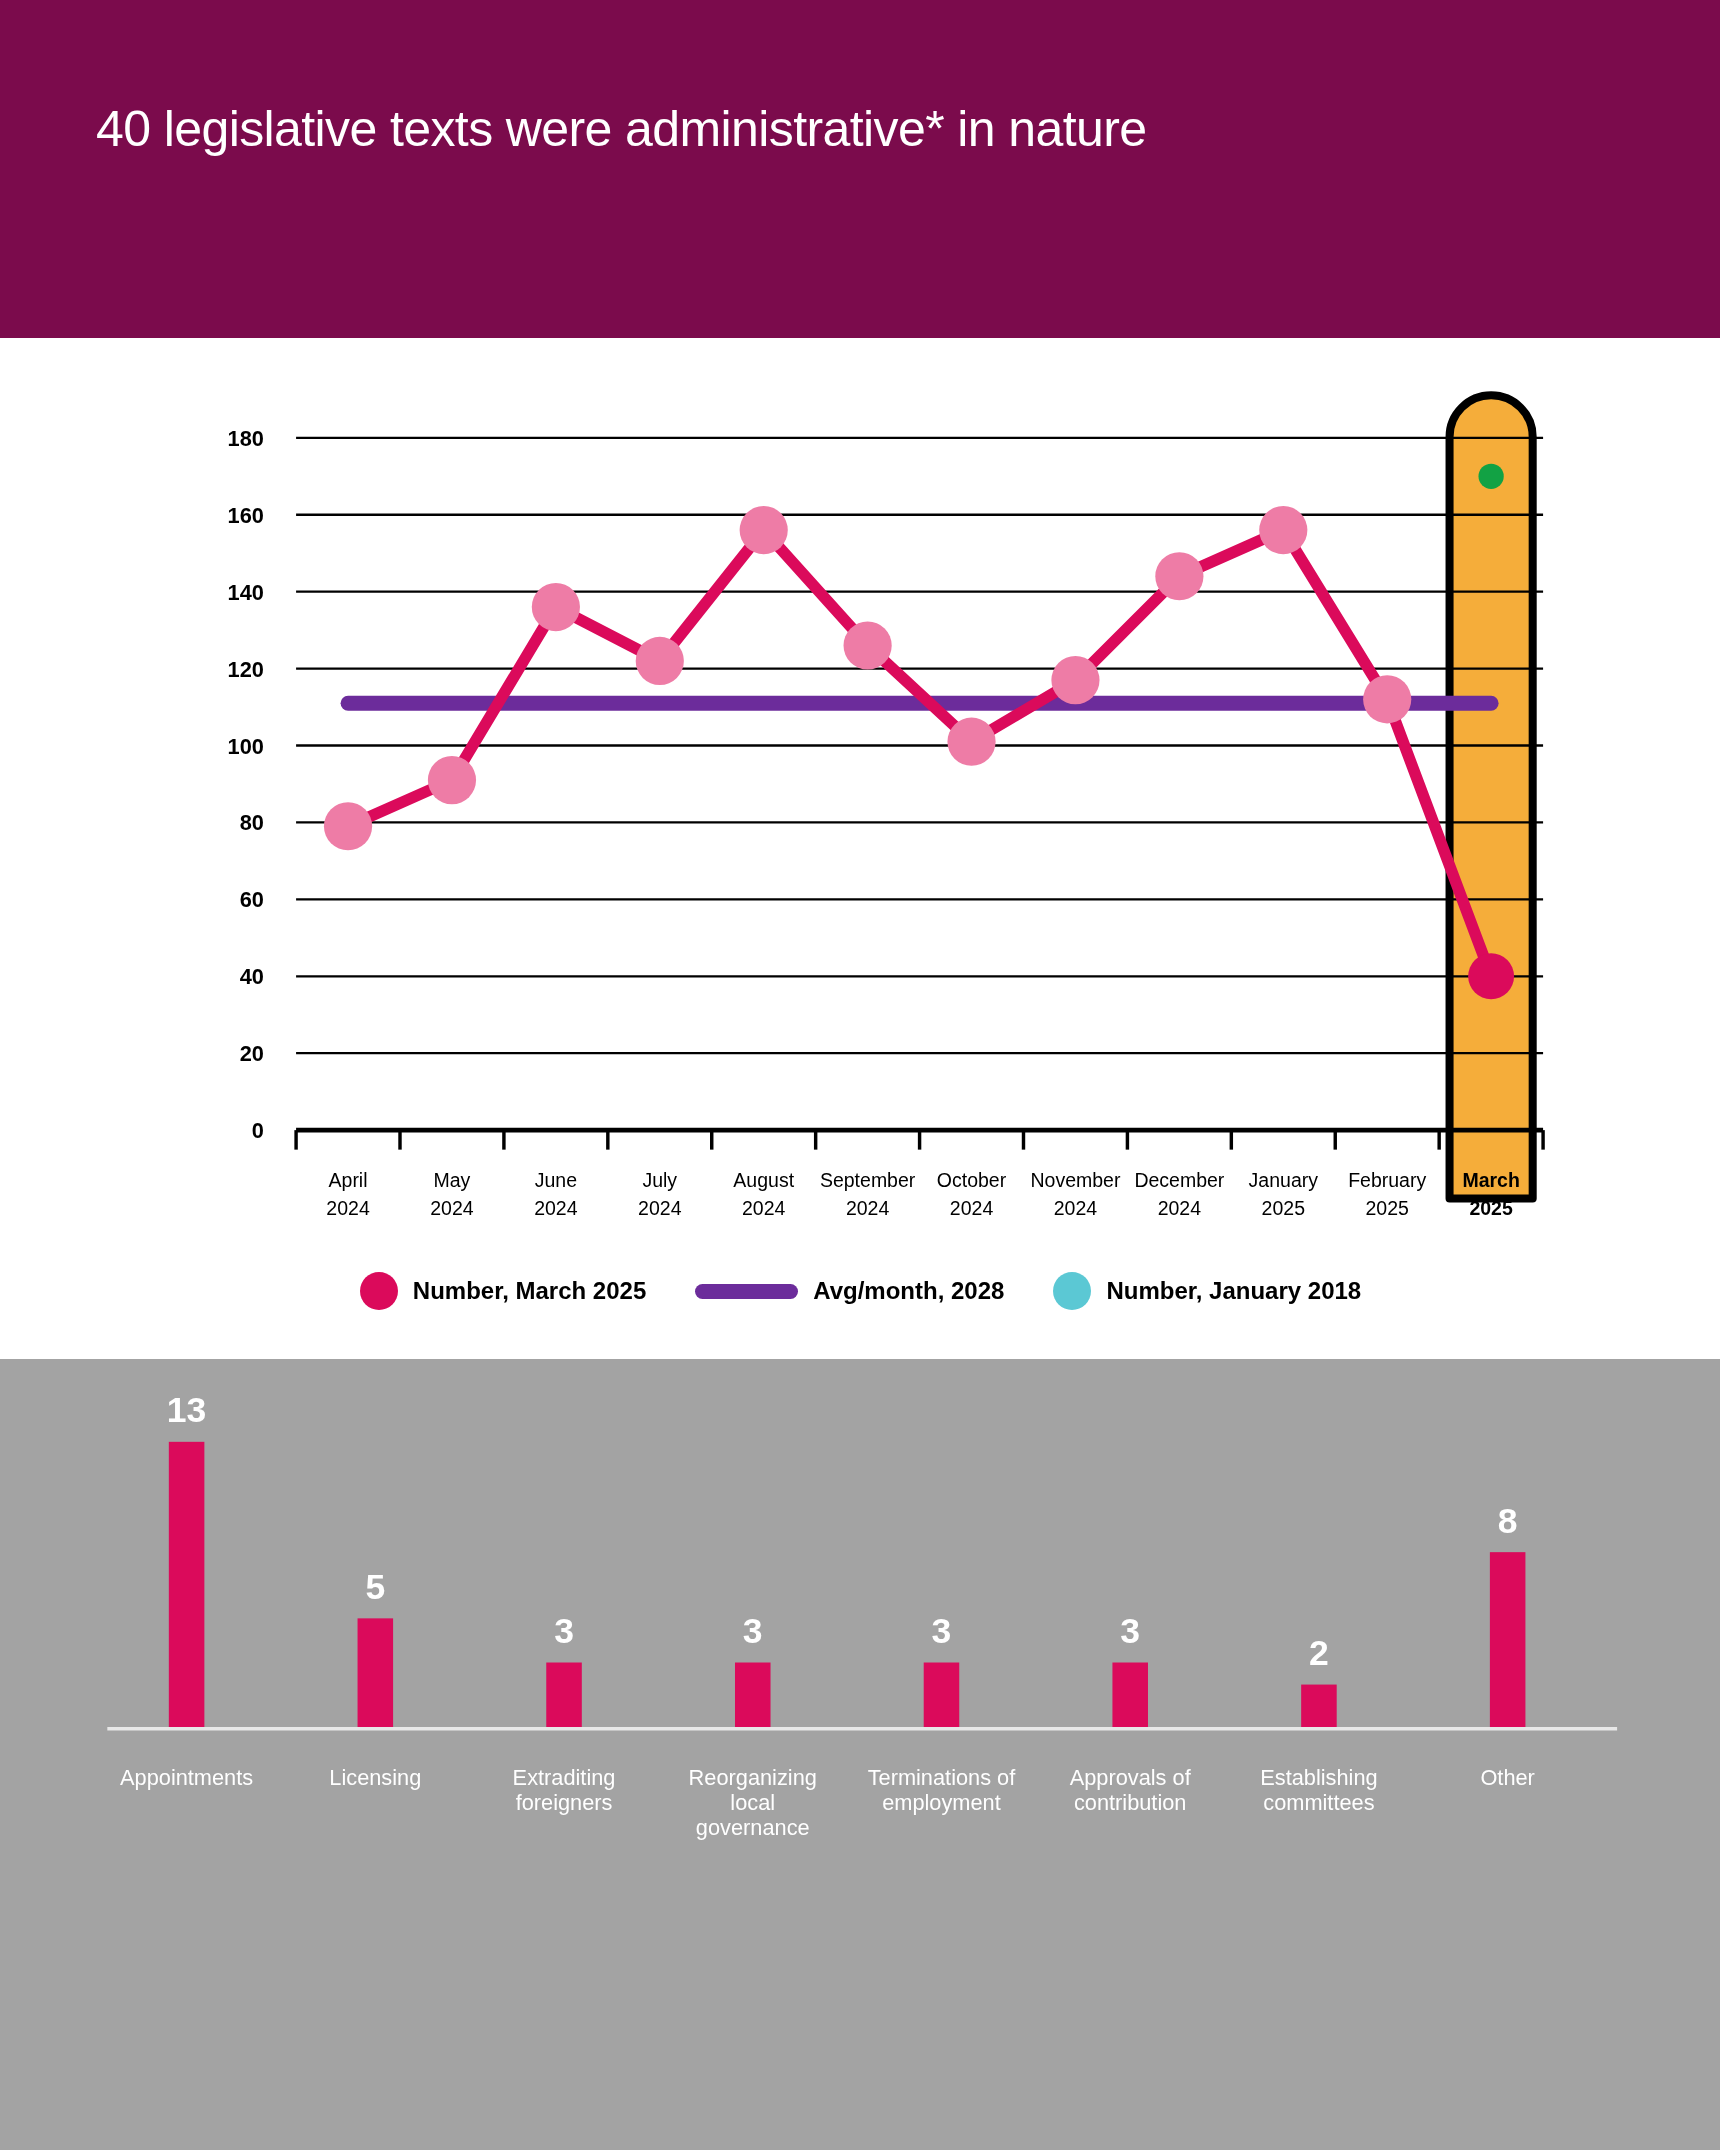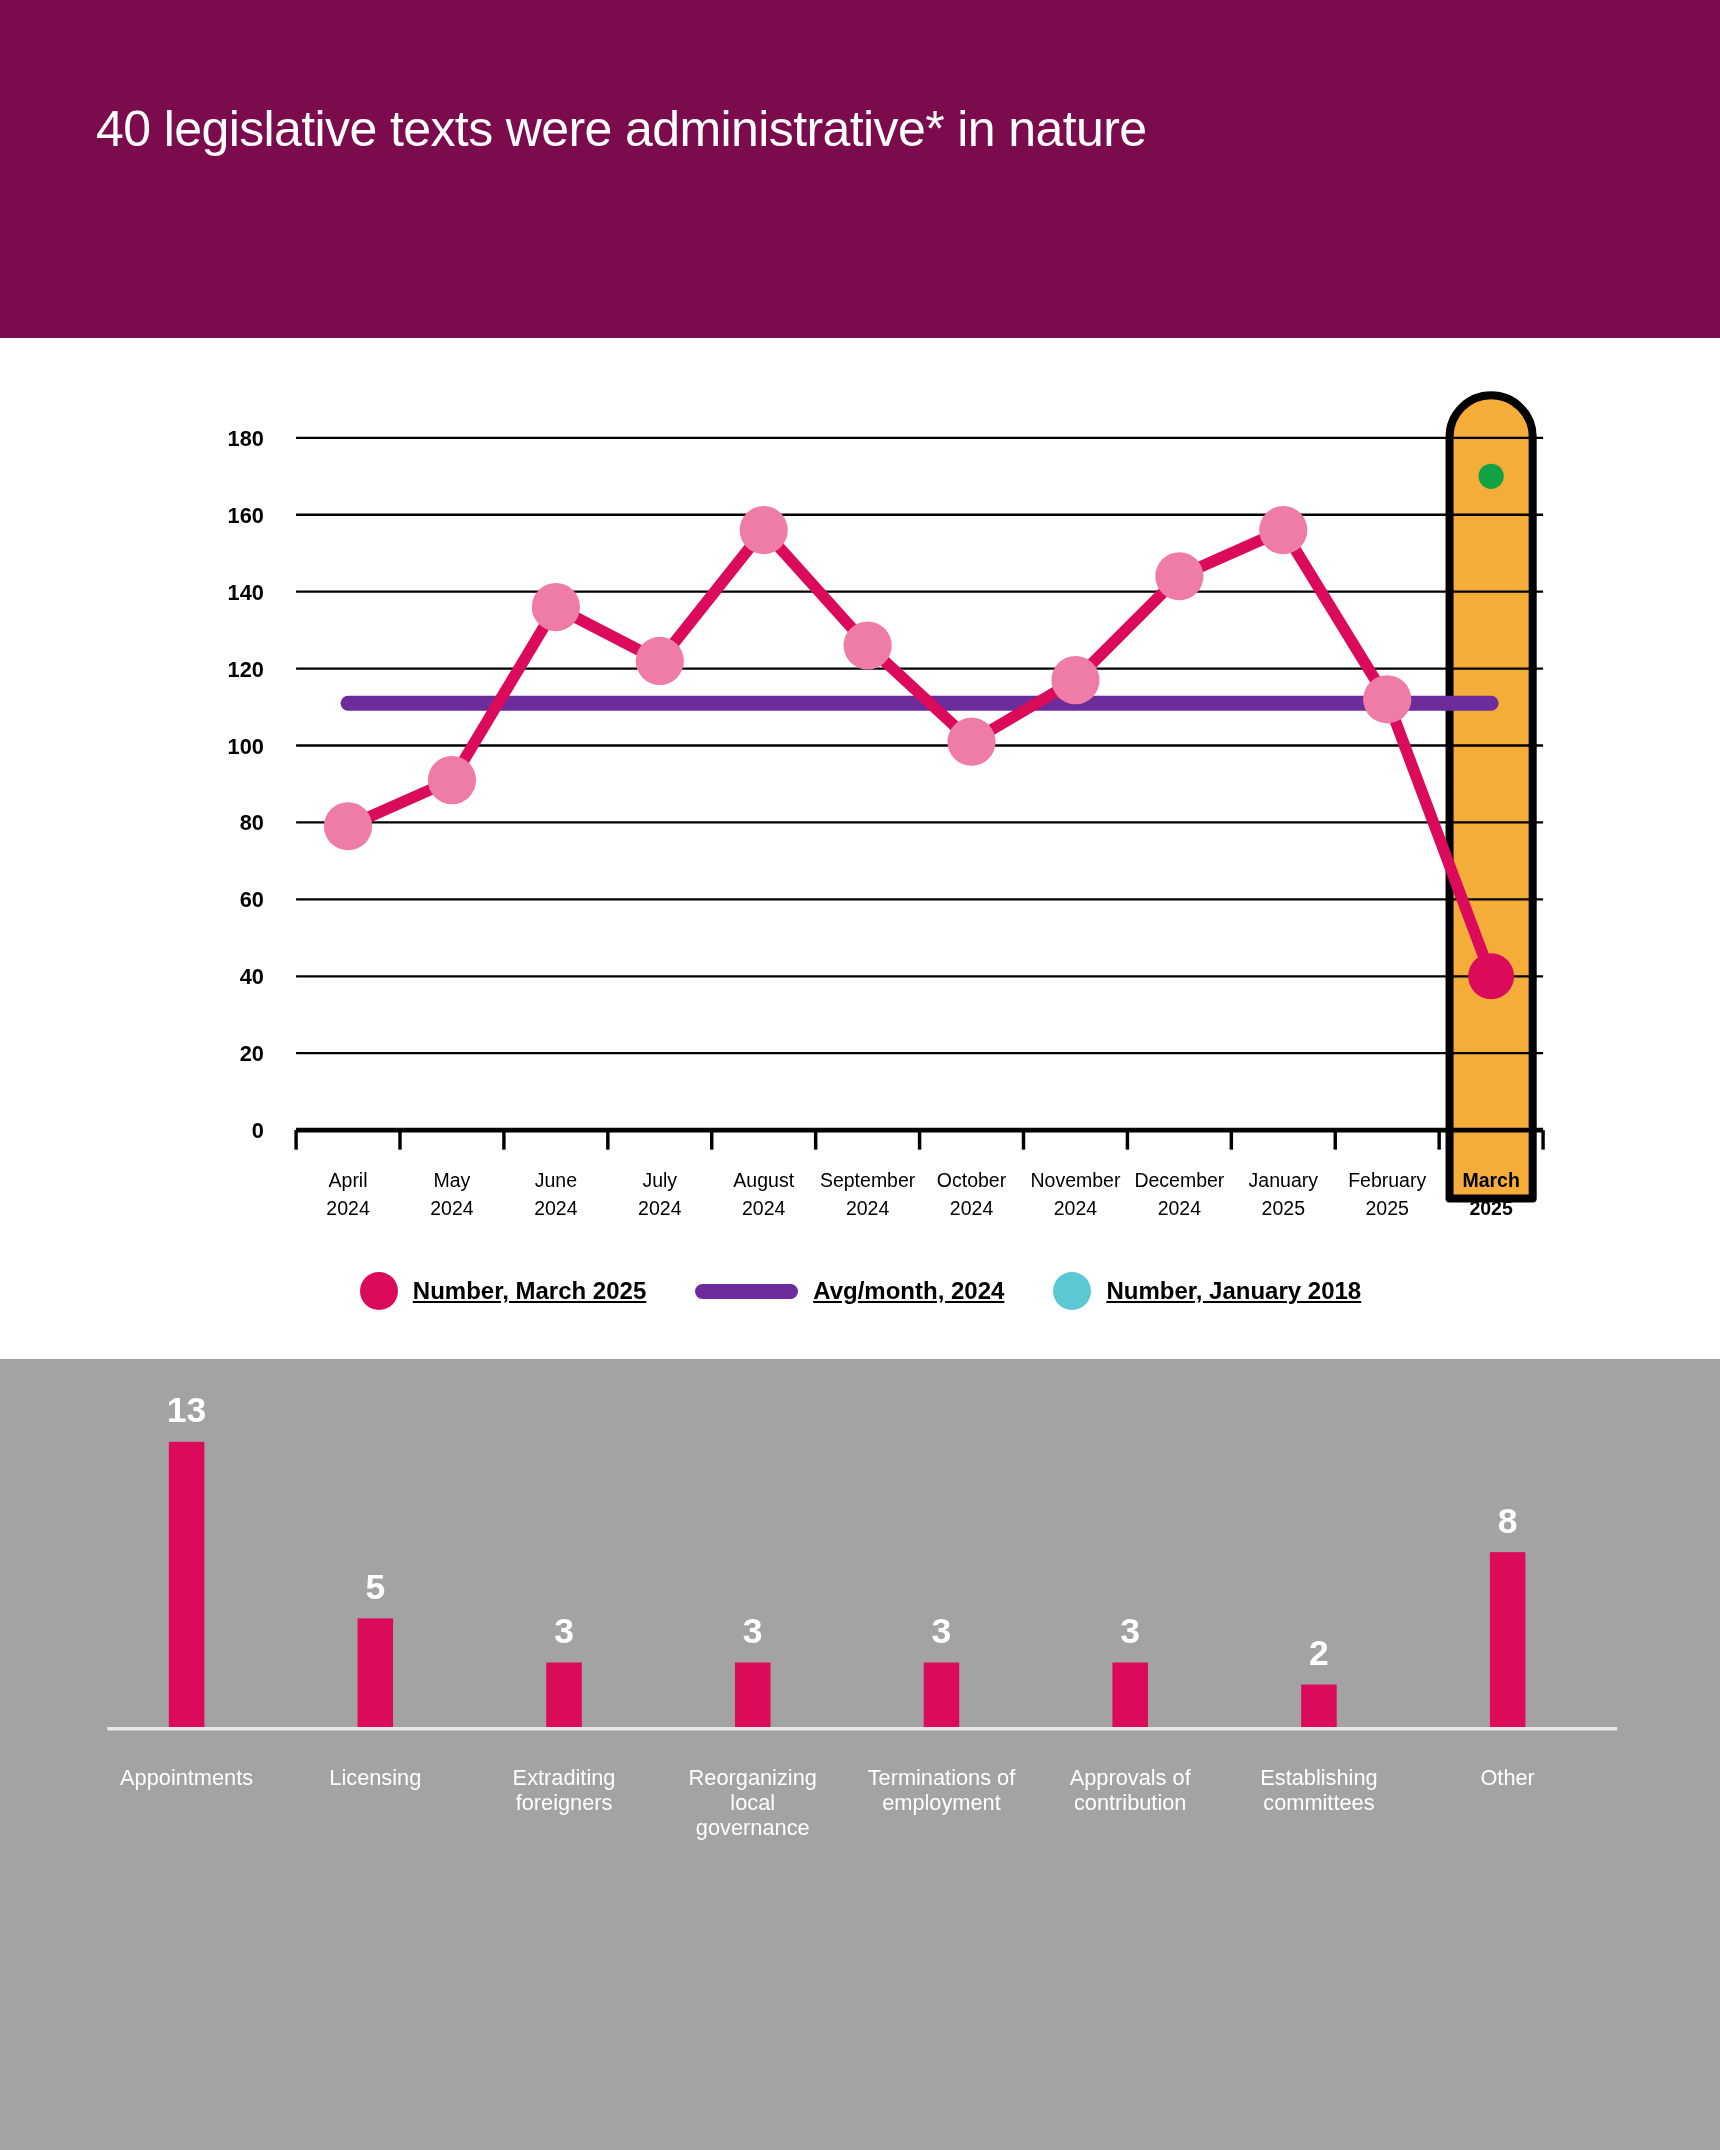--- a/index.html
+++ b/index.html
@@ -37,21 +37,21 @@
   
   .legend {
     position:absolute; left:0; top:1245px; width:1721px; height:92px;
     display:flex; justify-content:center; align-items:center; gap:0px;
   }
   .legend-item { display:flex; align-items:center; }
   .lg-dot { width:38px; height:38px; border-radius:50%; }
   .lg-bar { width:103px; height:15px; border-radius:7.5px; }
   .lg-label {
     font-size:24px; font-weight:700; color:#000000;
-    margin-left:15px; white-space:nowrap;text-decoration:underline;
+    margin-left:15px; white-space:nowrap;
   }
   .lg-gap { width:49px; }
 
   
   .bar-panel {
     position:absolute; left:0; top:1359px; width:1721px; height:791px;
     background:#a3a3a3;
   }
   .bar-svg { position:absolute; left:0; top:0; }
 </style>
@@ -172,21 +172,21 @@
   </div>
 
   <div class="legend">
     <div class="legend-item">
       <span class="lg-dot" style="background:#DB0A5B"></span>
       <span class="lg-label">Number, March 2025</span>
     </div>
     <span class="lg-gap"></span>
     <div class="legend-item">
       <span class="lg-bar" style="background:#6C2C9B"></span>
-      <span class="lg-label">Avg/month, 2024</span>
+      <span class="lg-label">Avg/month, 2028</span>
     </div>
     <span class="lg-gap"></span>
     <div class="legend-item">
       <span class="lg-dot" style="background:#5BC8D4"></span>
       <span class="lg-label">Number, January 2018</span>
     </div>
   </div>
 
   <div class="bar-panel">
     <svg class="bar-svg" width="1721" height="791" viewBox="0 0 3000 1380">

